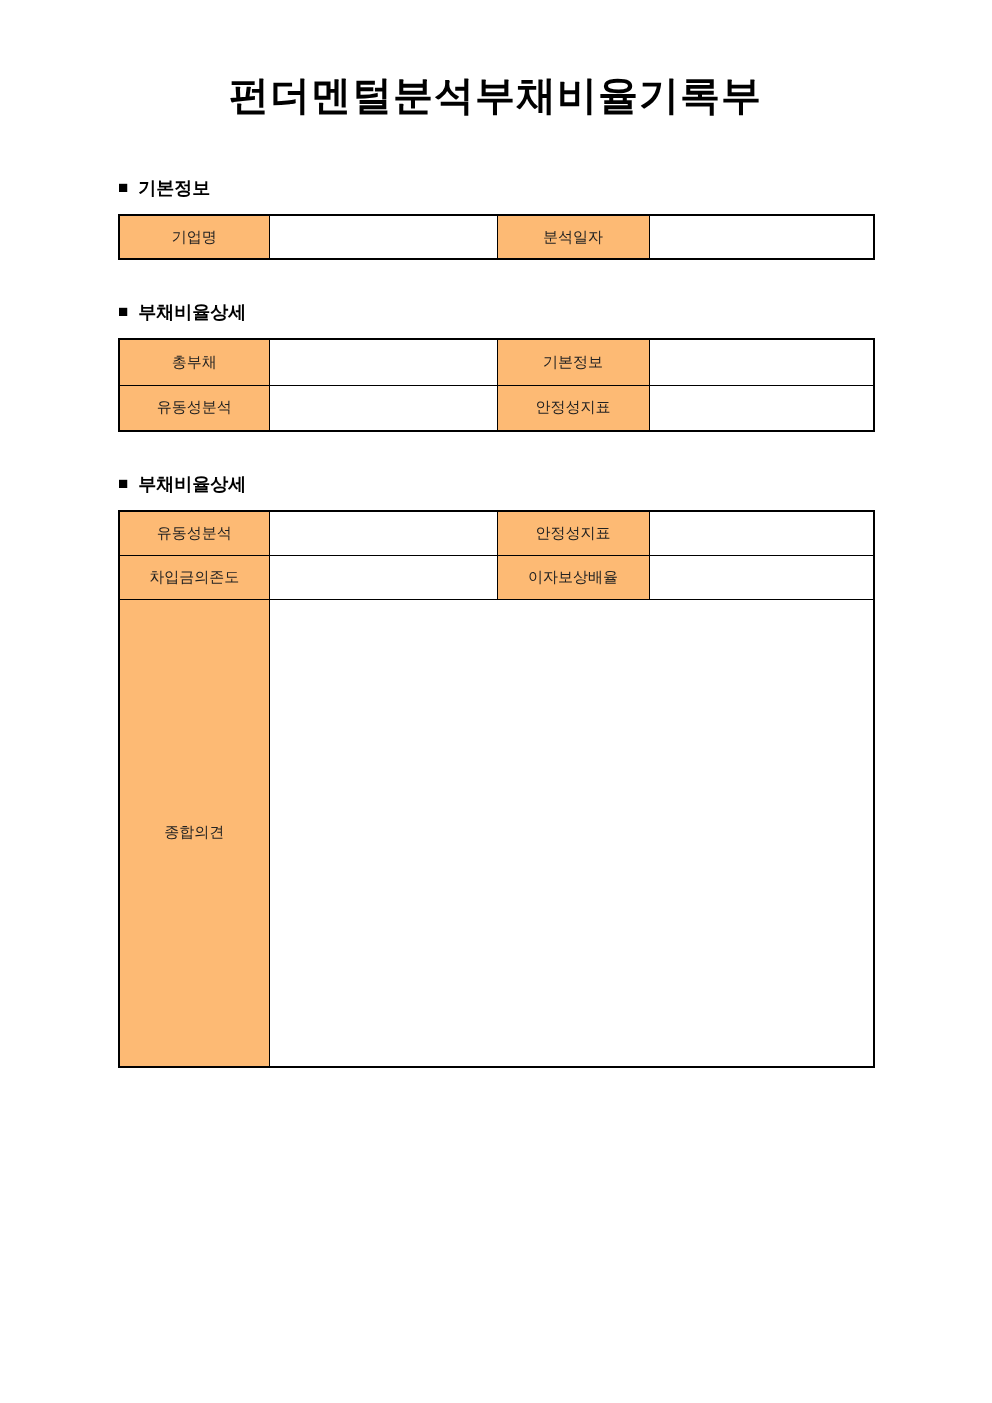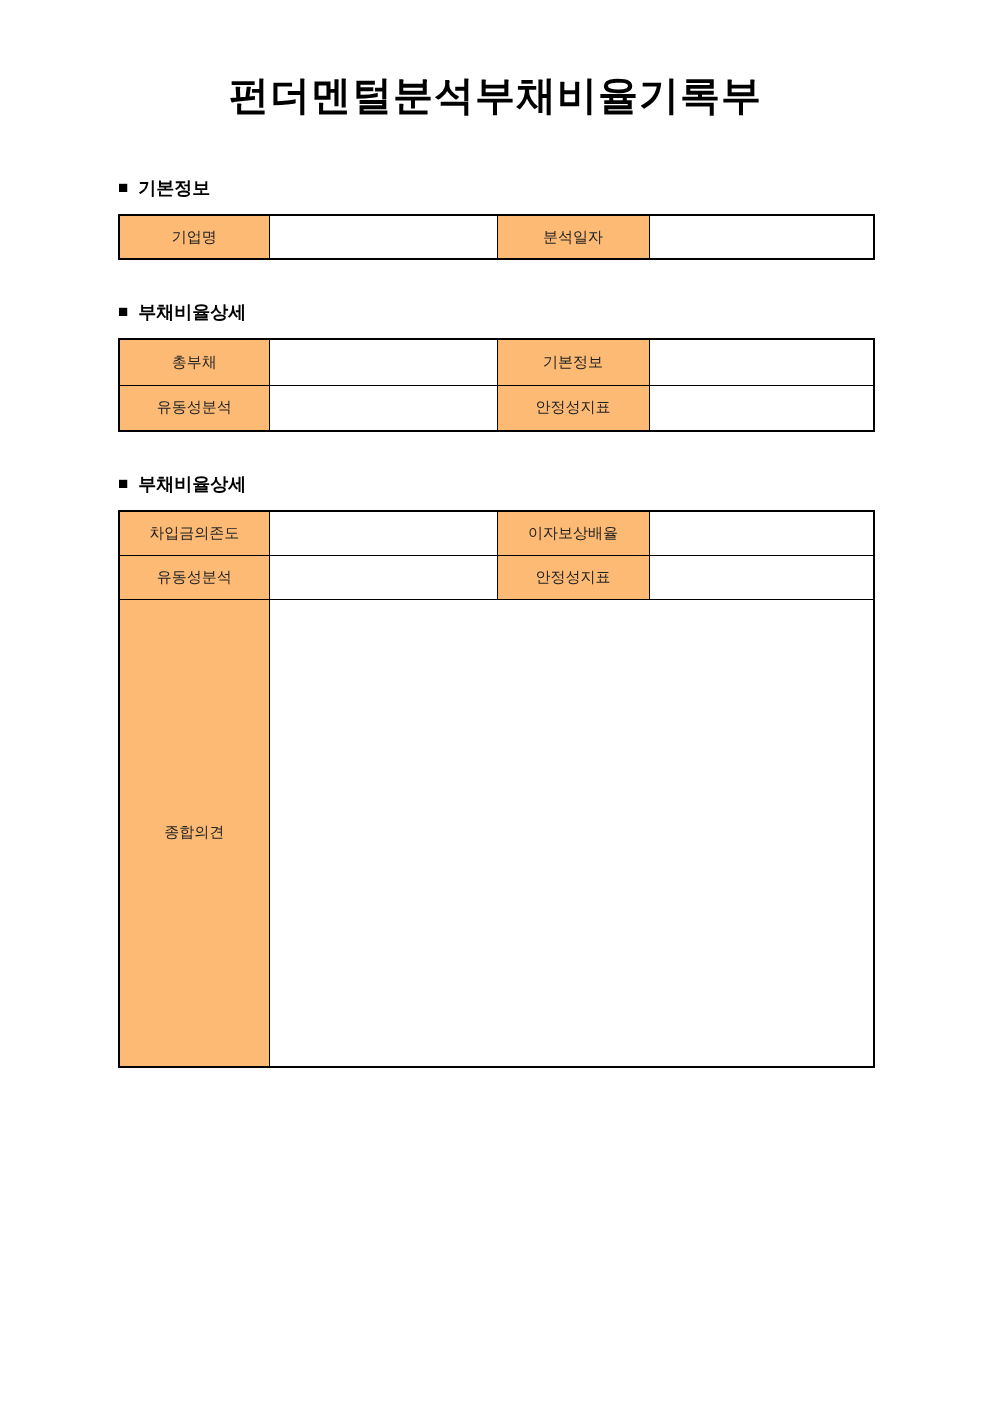--- a/index.html
+++ b/index.html
@@ -130,29 +130,29 @@
     </div>
     <table class="form-table">
       <colgroup>
         <col style="width:150px">
           <col style="width:228px">
           <col style="width:152px">
           <col style="width:225px">
       </colgroup>
       <tbody>
           <tr class="row-44">
+        <td class="label-cell">유동성분석</td>
+        <td class="value-cell"></td>
+        <td class="label-cell">안정성지표</td>
+        <td class="value-cell"></td>
+      </tr>
+      <tr class="row-44">
         <td class="label-cell">차입금의존도</td>
         <td class="value-cell"></td>
         <td class="label-cell">이자보상배율</td>
-        <td class="value-cell"></td>
-      </tr>
-      <tr class="row-44">
-        <td class="label-cell">유동성분석</td>
-        <td class="value-cell"></td>
-        <td class="label-cell">안정성지표</td>
         <td class="value-cell"></td>
       </tr>
       <tr class="row-tall">
         <td class="label-cell">종합의견</td>
         <td class="value-cell" colspan="3"></td>
       </tr>
     </tbody>
       </table>
 
   </div>

